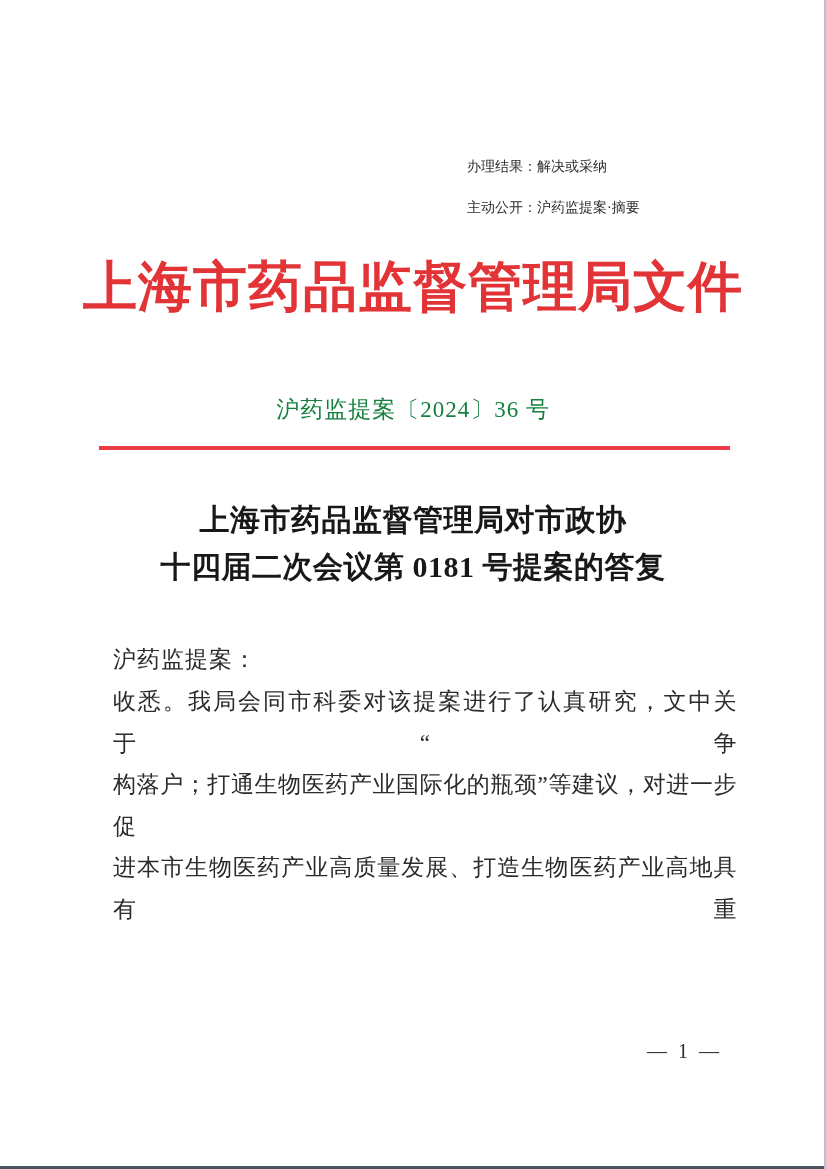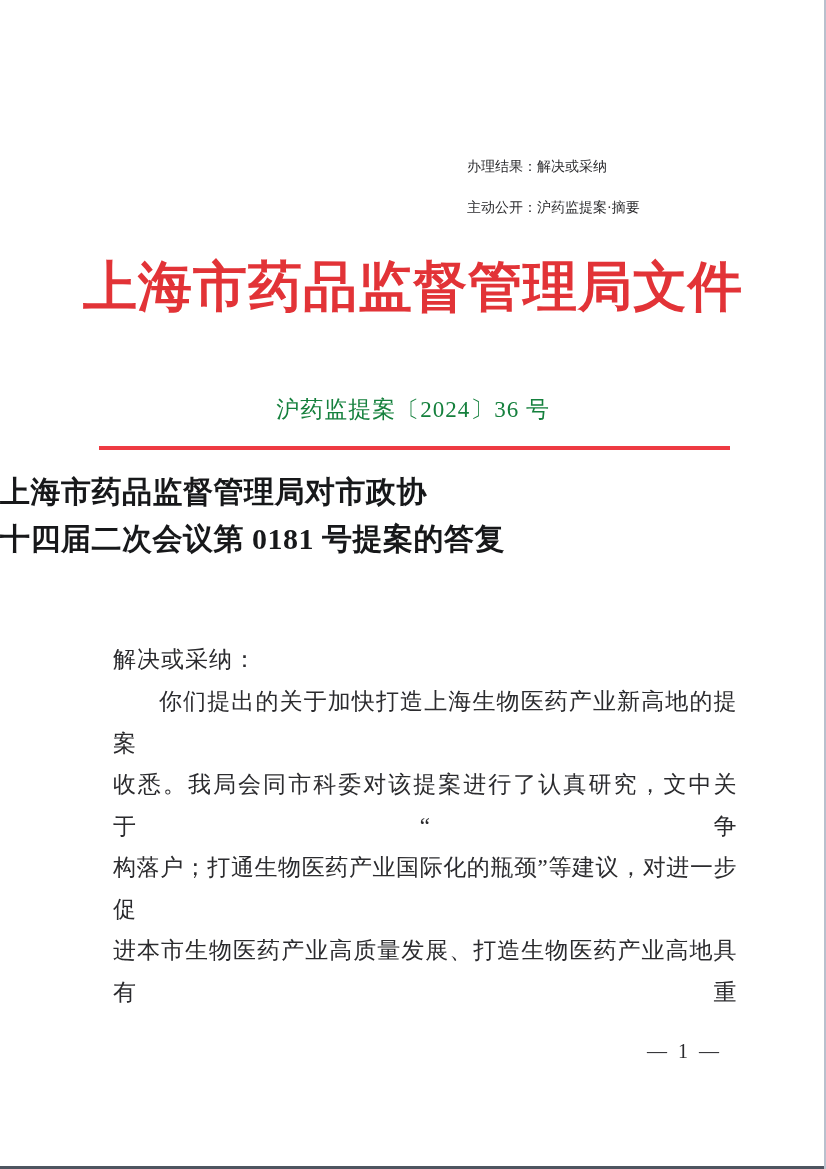--- a/index.html
+++ b/index.html
@@ -68,21 +68,22 @@
     position: absolute;
     left: 99px;
     top: 446px;
     width: 631px;
     height: 4px;
     background: #ee3a42;
   }
   .doc-title {
     position: absolute;
     left: 0; right: 0;
-    top: 468px;
+    top: 496px;
+    text-align: center;
     font-size: 30px;
     line-height: 47px;
     font-weight: 700;
     letter-spacing: 0.5px;
     color: #17181a;
   }
   .salutation {
     position: absolute;
     left: 113px;
     top: 644px;
@@ -132,24 +133,23 @@
 
   <div class="doc-number">沪药监提案〔2024〕36 号</div>
 
   <div class="red-rule"></div>
 
   <div class="doc-title">
     <div>上海市药品监督管理局对市政协</div>
     <div>十四届二次会议第 0181 号提案的答复</div>
   </div>
 
-  <div class="salutation">解决或采纳：</div>
+  <div class="salutation">沪药监提案：</div>
 
   <div class="body-text">
-      <div class="body-line first">你们提出的关于加快打造上海生物医药产业新高地的提案</div>
       <div class="body-line">收悉。我局会同市科委对该提案进行了认真研究，文中关于“争</div>
       <div class="body-line">构落户；打通生物医药产业国际化的瓶颈”等建议，对进一步促</div>
       <div class="body-line">进本市生物医药产业高质量发展、打造生物医药产业高地具有重</div>
     </div>
 
   <div class="page-number">— 1 —</div>
 
 </div>
 
 </body></html>

